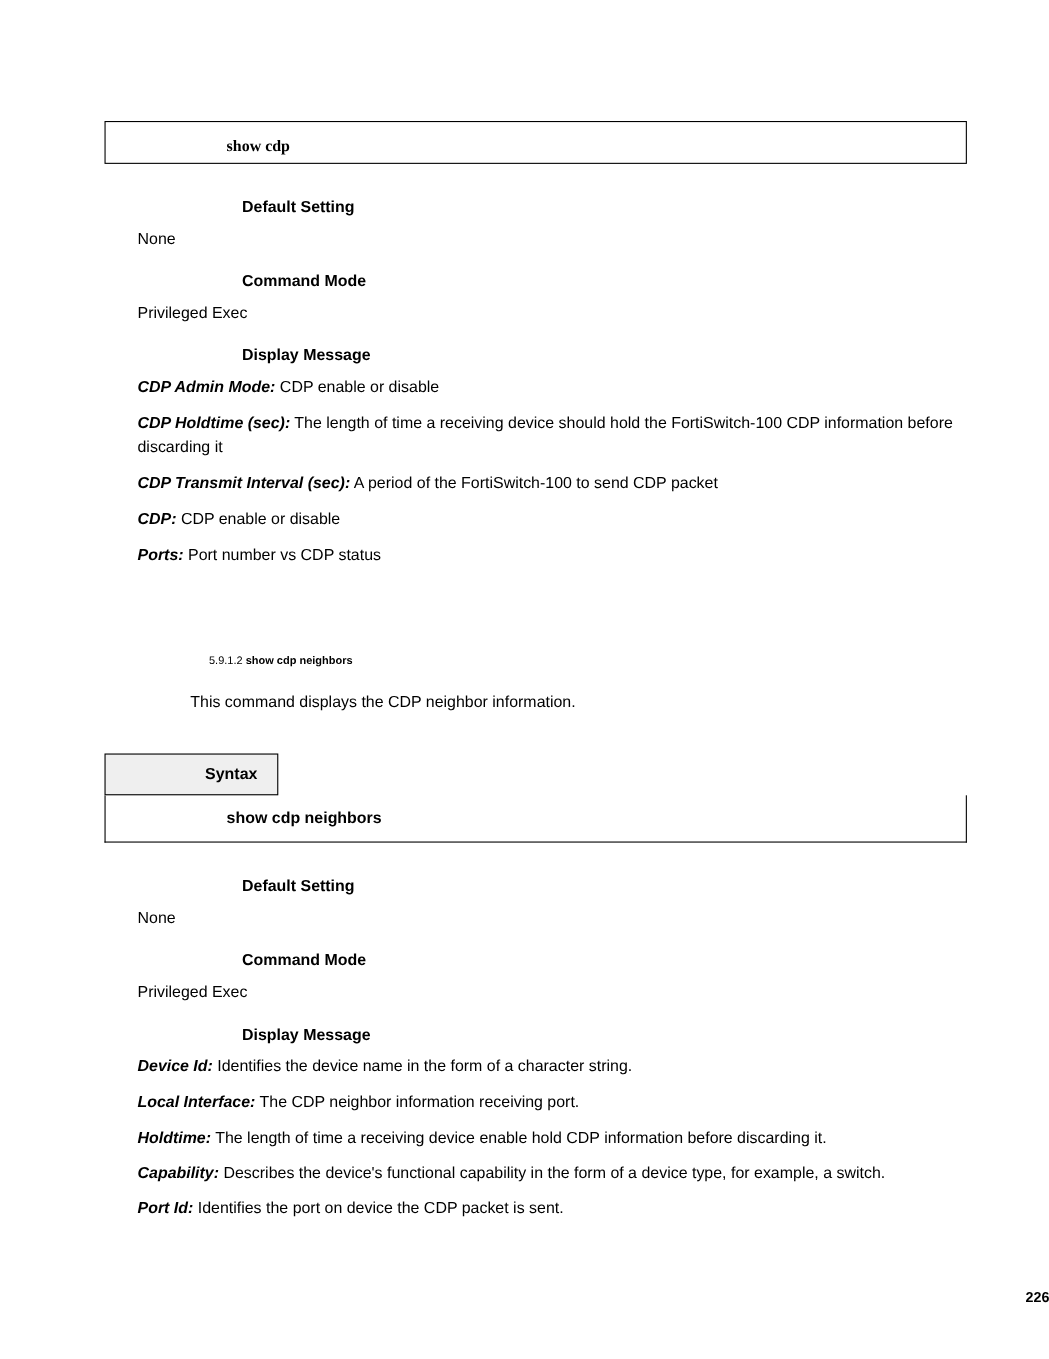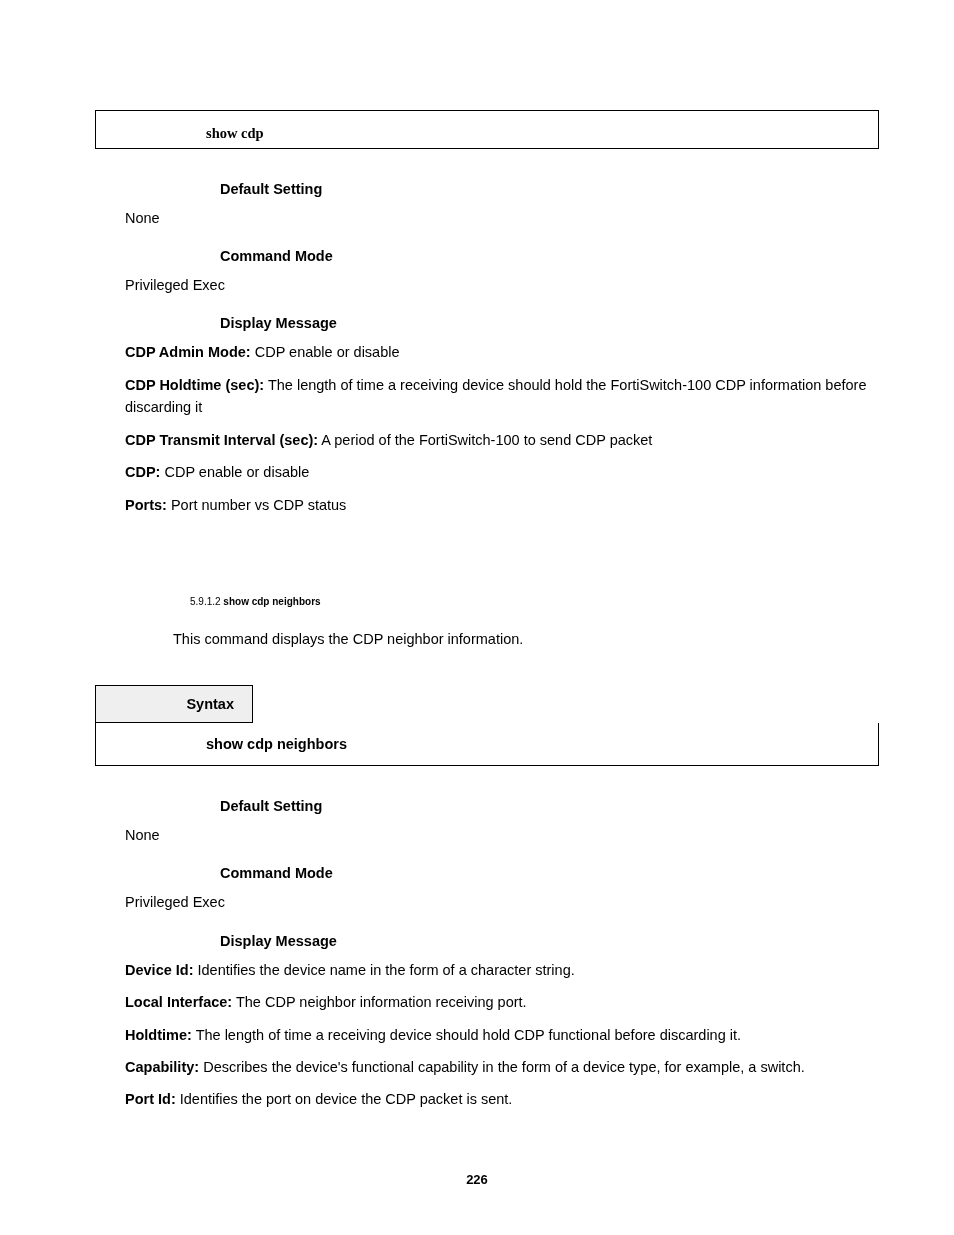--- a/index.html
+++ b/index.html
@@ -37,20 +37,21 @@
     margin-bottom: 18px;
     line-height: 1.6;
   }
   .desc-line {
     margin-left: 30px;
     margin-bottom: 10px;
     line-height: 1.55;
   }
   .desc-line .label {
     font-weight: bold;
+    font-style: italic;
   }
   .section-title {
     font-size: 10px;
     font-weight: normal;
     margin-left: 95px;
     margin-top: 80px;
     margin-bottom: 24px;
   }
   .section-title .bold {
     font-weight: bold;
@@ -78,21 +79,21 @@
     padding: 13px 0 13px 110px;
   }
   .syntax-body .cmd {
     font-weight: bold;
   }
   .footer {
     position: absolute;
     bottom: 48px;
     left: 0;
     right: 0;
-    text-align: center;
+    text-align: right;
     font-weight: bold;
     font-size: 13px;
   }
 </style>
 </head>
 <body>
 
 <div class="page">
 
   <div class="command-box">
@@ -144,21 +145,21 @@
 
   <div class="subheading">Display Message</div>
 
   <div class="desc-line">
     <span class="label">Device Id:</span><span> Identifies the device name in the form of a character string.</span>
   </div>
   <div class="desc-line">
     <span class="label">Local Interface:</span><span> The CDP neighbor information receiving port.</span>
   </div>
   <div class="desc-line">
-    <span class="label">Holdtime:</span><span> The length of time a receiving device should hold CDP functional before discarding it.</span>
+    <span class="label">Holdtime:</span><span> The length of time a receiving device enable hold CDP information before discarding it.</span>
   </div>
   <div class="desc-line">
     <span class="label">Capability:</span><span> Describes the device's functional capability in the form of a device type, for example, a switch.</span>
   </div>
   <div class="desc-line">
     <span class="label">Port Id:</span><span> Identifies the port on device the CDP packet is sent.</span>
   </div>
 
   <div class="footer">226</div>
 

